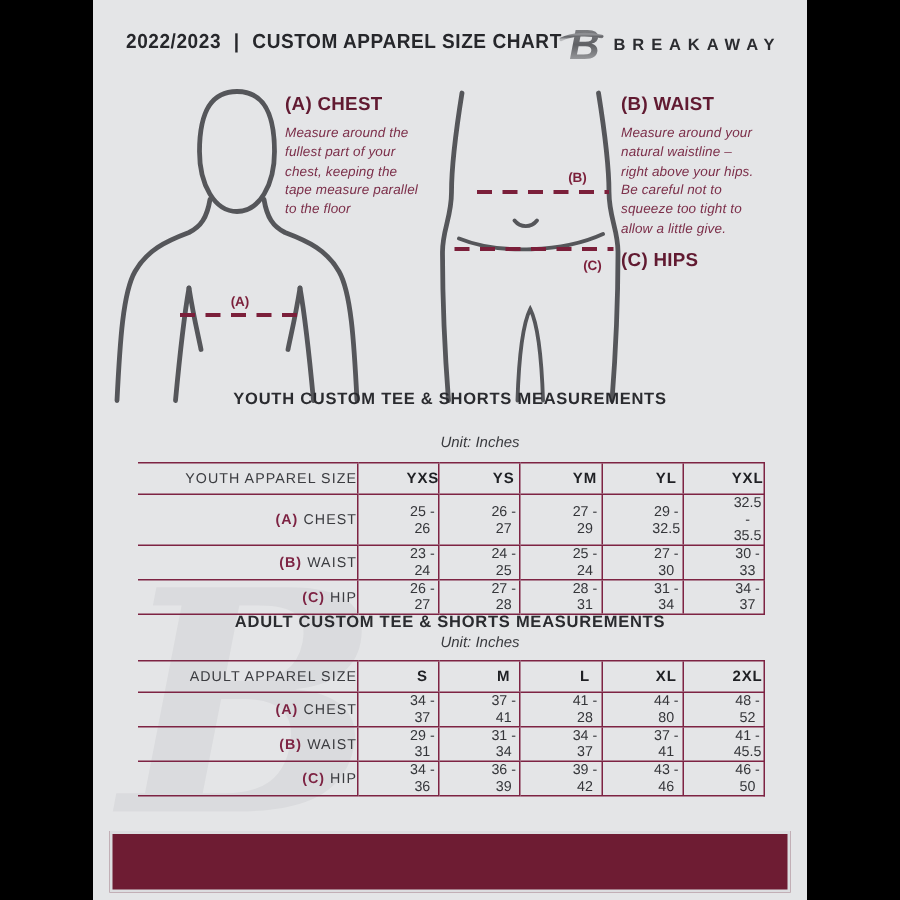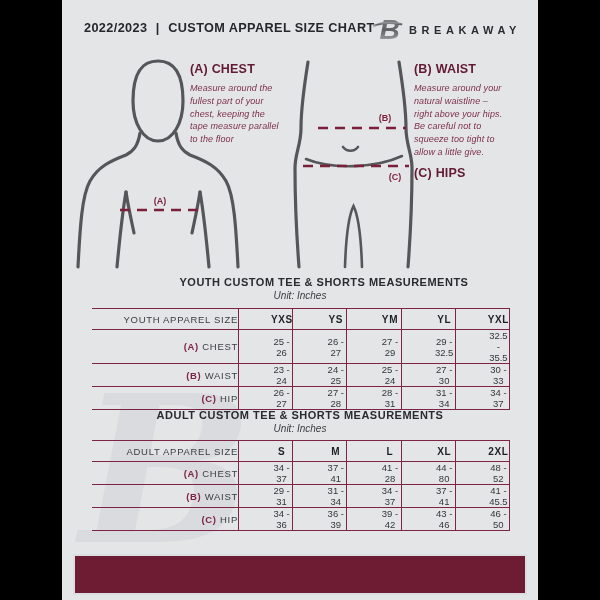--- a/index.html
+++ b/index.html
@@ -25,22 +25,22 @@
   .mblock h3{margin:0 0 6px 0;font-size:12.5px;font-weight:bold;color:#611a31;letter-spacing:.2px;}
   .mblock p{margin:0;font-size:9px;font-style:italic;line-height:1.42;color:#7c2f4a;
             white-space:pre-line;letter-spacing:.1px;}
   .mb-chest{left:128px;top:62px;width:122px;}
   .mb-waist{left:352px;top:62px;width:128px;}
   .mb-hips{left:352px;top:166px;width:132px;}
   
   .sec-title{position:absolute;left:0;width:476px;text-align:center;font-weight:bold;
              font-size:11px;letter-spacing:.5px;color:#2a2b2f;}
   .sec-unit{position:absolute;left:0;width:476px;text-align:center;font-style:italic;
-            font-size:10px;color:#3a3b3f;}
-  .t-youth-title{top:276px;padding-left:24px;} .t-youth-unit{top:290px;}
+            font-size:10px;color:#3a3b3f;padding-left:20px;}
+  .t-youth-title{top:260px;} .t-youth-unit{top:290px;}
   .t-adult-title{top:409px;} .t-adult-unit{top:423px;}
   
   .size-table{position:absolute;left:30px;width:418px;border-collapse:collapse;table-layout:fixed;
               background:transparent;}
   .tbl-youth{top:308px;} .tbl-adult{top:440px;}
   .size-table tr{height:21px;}
   .size-table th,.size-table td{border-top:1px solid #7d2343;border-bottom:1px solid #7d2343;
               padding:0;font-weight:normal;}
   .size-table .lblcol{width:136px;text-align:right;padding-left:10px;font-size:9.5px;
               letter-spacing:.7px;color:#3b3c40;}

